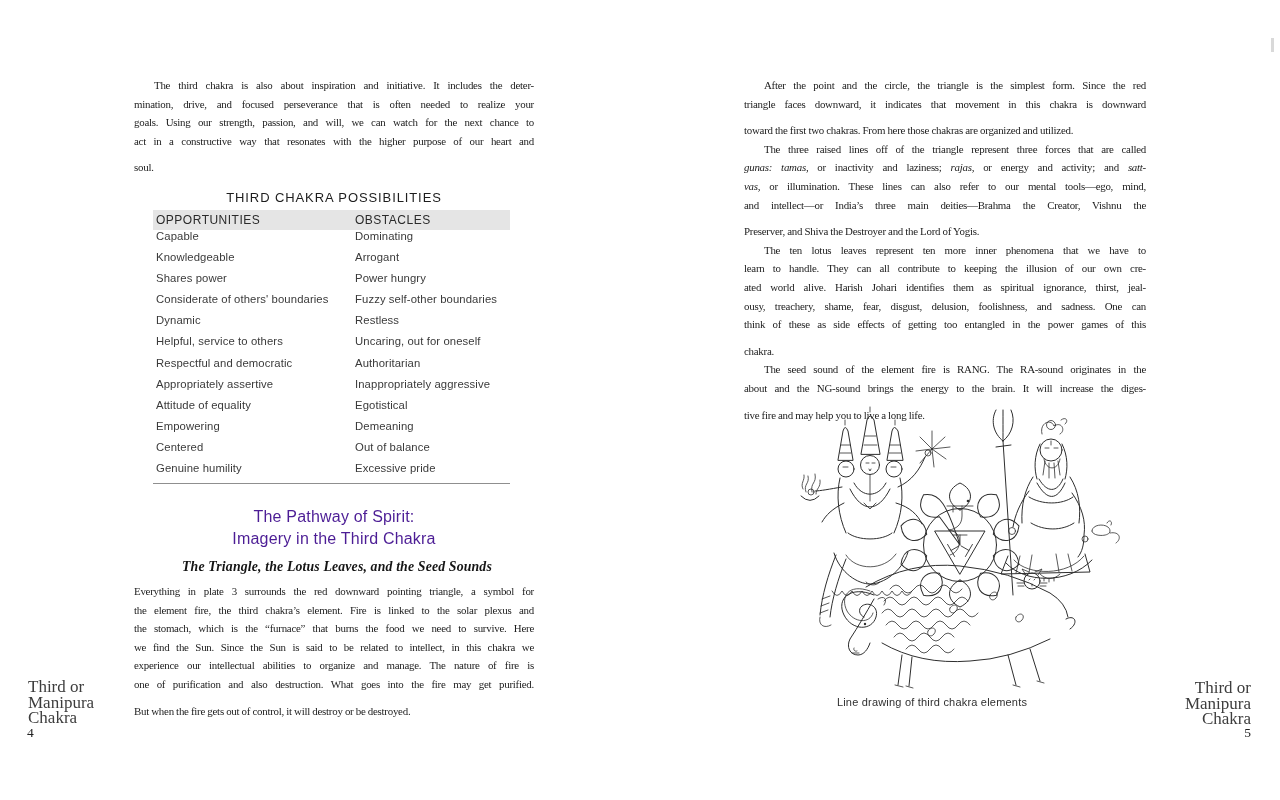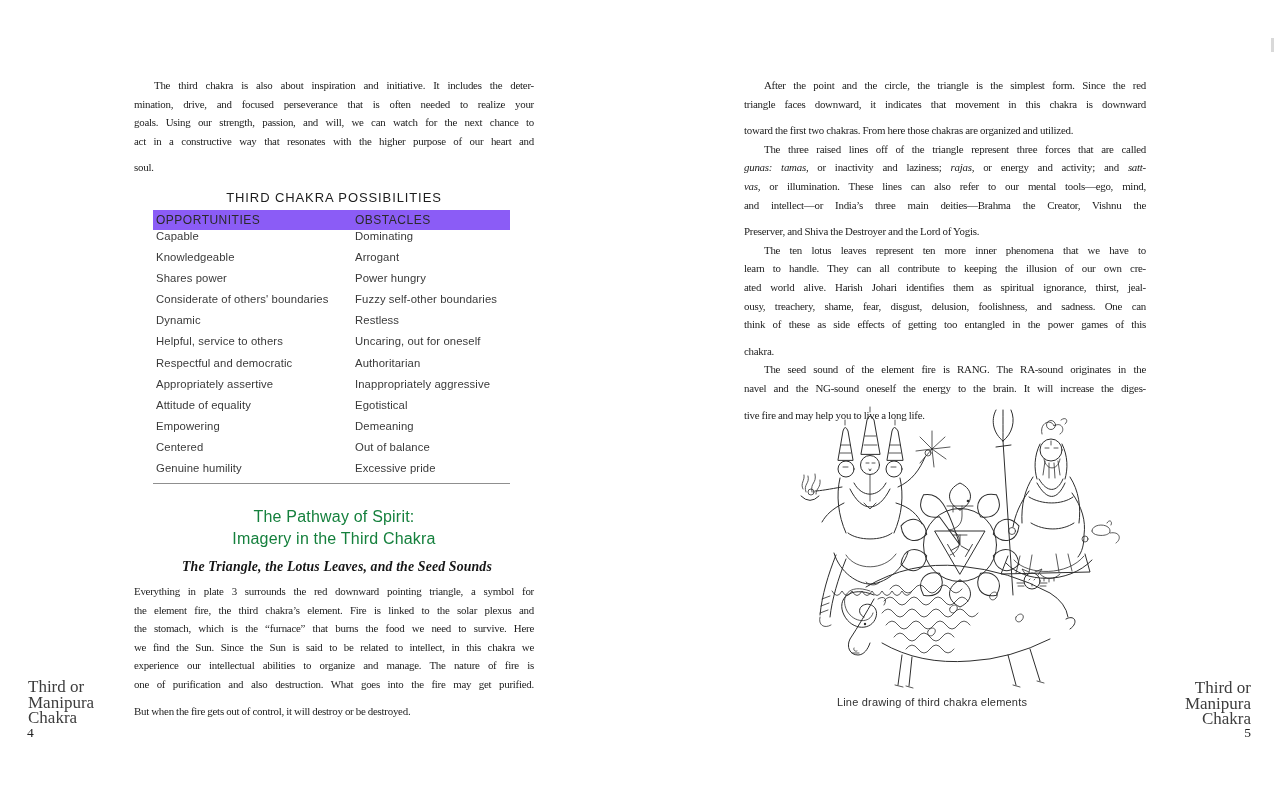--- a/index.html
+++ b/index.html
@@ -32,21 +32,21 @@
     display:flex;height:20px;align-items:center;
     font-size:12px;letter-spacing:0.5px;color:#2a2a2a;
   }
   .tbl-rows{border-bottom:1px solid #8f8f8f;}
   .tbl-row{display:flex;height:21.1px;align-items:flex-start;font-size:11.3px;color:#3a3a3a;letter-spacing:0.1px;}
   .c1{width:202px;padding-left:3px;box-sizing:border-box;}
   .c2{flex:1;}
   
   .sec-head{
     font-family:"Liberation Sans", sans-serif;font-size:16px;line-height:21.5px;
-    color:#15803d;text-align:center;width:400px;letter-spacing:0.2px;
+    color:#4c1d95;text-align:center;width:400px;letter-spacing:0.2px;
   }
   .subhead{
     font-style:italic;font-weight:bold;font-size:13.8px;color:#151515;letter-spacing:0.15px;
   }
   
   .marg{
     font-family:Liberation Serif, serif;font-size:17px;line-height:15.6px;color:#3d3d3d;
   }
   .marg.right{text-align:right;}
   .folio{font-family:"Liberation Serif", serif;font-size:13.5px;color:#222;}
@@ -66,21 +66,21 @@
   <div class="ln j ind">The third chakra is also about inspiration and initiative. It includes the deter-</div>
   <div class="ln j">mination, drive, and focused perseverance that is often needed to realize your</div>
   <div class="ln j">goals. Using our strength, passion, and will, we can watch for the next chance to</div>
   <div class="ln j">act in a constructive way that resonates with the higher purpose of our heart and</div>
   <div class="ln j last">soul.</div>
 </div>
 
 <div class="abs tbl-title" style="left:134px;top:190px;">THIRD CHAKRA POSSIBILITIES</div>
 
 <div class="abs tbl" style="left:153px;top:210px;">
-  <div class="tbl-head" style="background:#8b5cf6;">
+  <div class="tbl-head" style="background:#e5e5e5;">
     <span class="c1">OPPORTUNITIES</span>
     <span class="c2">OBSTACLES</span>
   </div>
   <div class="tbl-rows">
     <div class="tbl-row">
         <span class="c1">Capable</span>
         <span class="c2">Dominating</span>
       </div>
     <div class="tbl-row">
         <span class="c1">Knowledgeable</span>
@@ -165,21 +165,21 @@
   <div class="ln j last">Preserver, and Shiva the Destroyer and the Lord of Yogis.</div>
 
   <div class="ln j ind">The ten lotus leaves represent ten more inner phenomena that we have to</div>
   <div class="ln j">learn to handle. They can all contribute to keeping the illusion of our own cre-</div>
   <div class="ln j">ated world alive. Harish Johari identifies them as spiritual ignorance, thirst, jeal-</div>
   <div class="ln j">ousy, treachery, shame, fear, disgust, delusion, foolishness, and sadness. One can</div>
   <div class="ln j">think of these as side effects of getting too entangled in the power games of this</div>
   <div class="ln j last">chakra.</div>
 
   <div class="ln j ind">The seed sound of the element fire is RANG. The RA-sound originates in the</div>
-  <div class="ln j">navel and the NG-sound oneself the energy to the brain. It will increase the diges-</div>
+  <div class="ln j">about and the NG-sound brings the energy to the brain. It will increase the diges-</div>
   <div class="ln j last">tive fire and may help you to live a long life.</div>
 </div>
 
 <svg class="abs" style="left:770px;top:403px;" width="365" height="289" viewBox="0 0 365 289" aria-label="line drawing">
 
   <g>
     <path class="s" d="M68,57 L73,28 Q75,21 78,28 L83,57 Z"></path>
     <path class="s" d="M91,51 L97,17 Q100,9 104,17 L110,51 Z"></path>
     <path class="s" d="M117,57 L122,28 Q124,21 128,28 L133,57 Z"></path>
     <path class="s2" d="M70,50 H81 M94,42 H107 M119,50 H131 M71,42 H80 M95,33 H106 M120,42 H130"></path>

